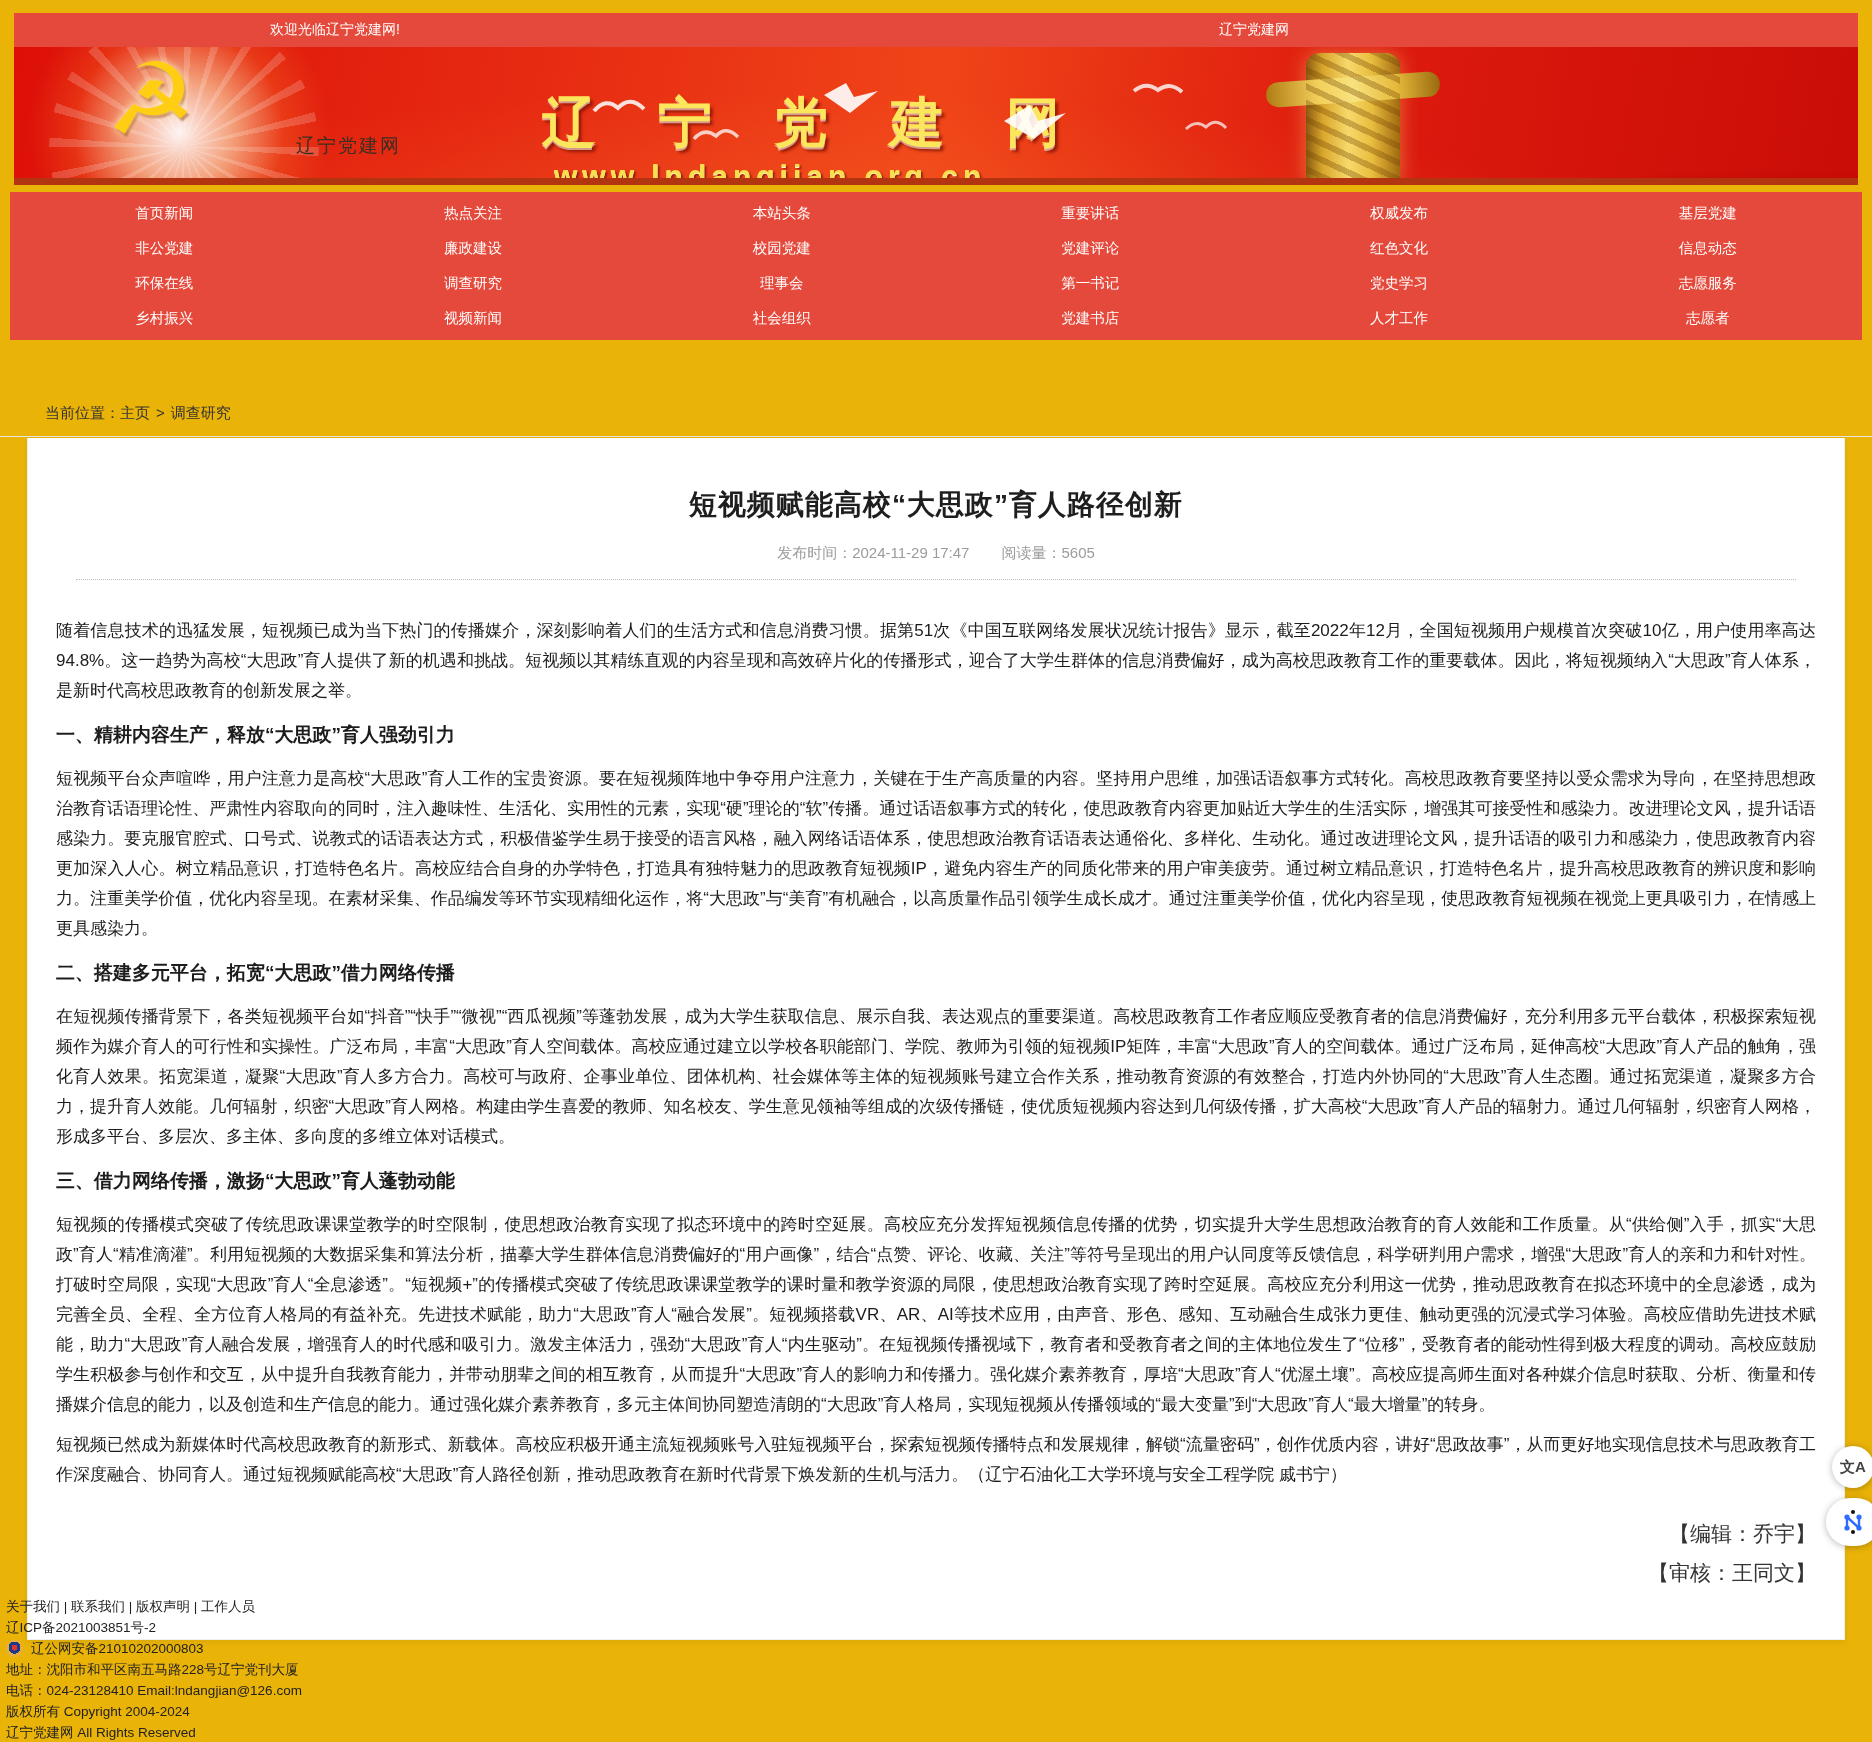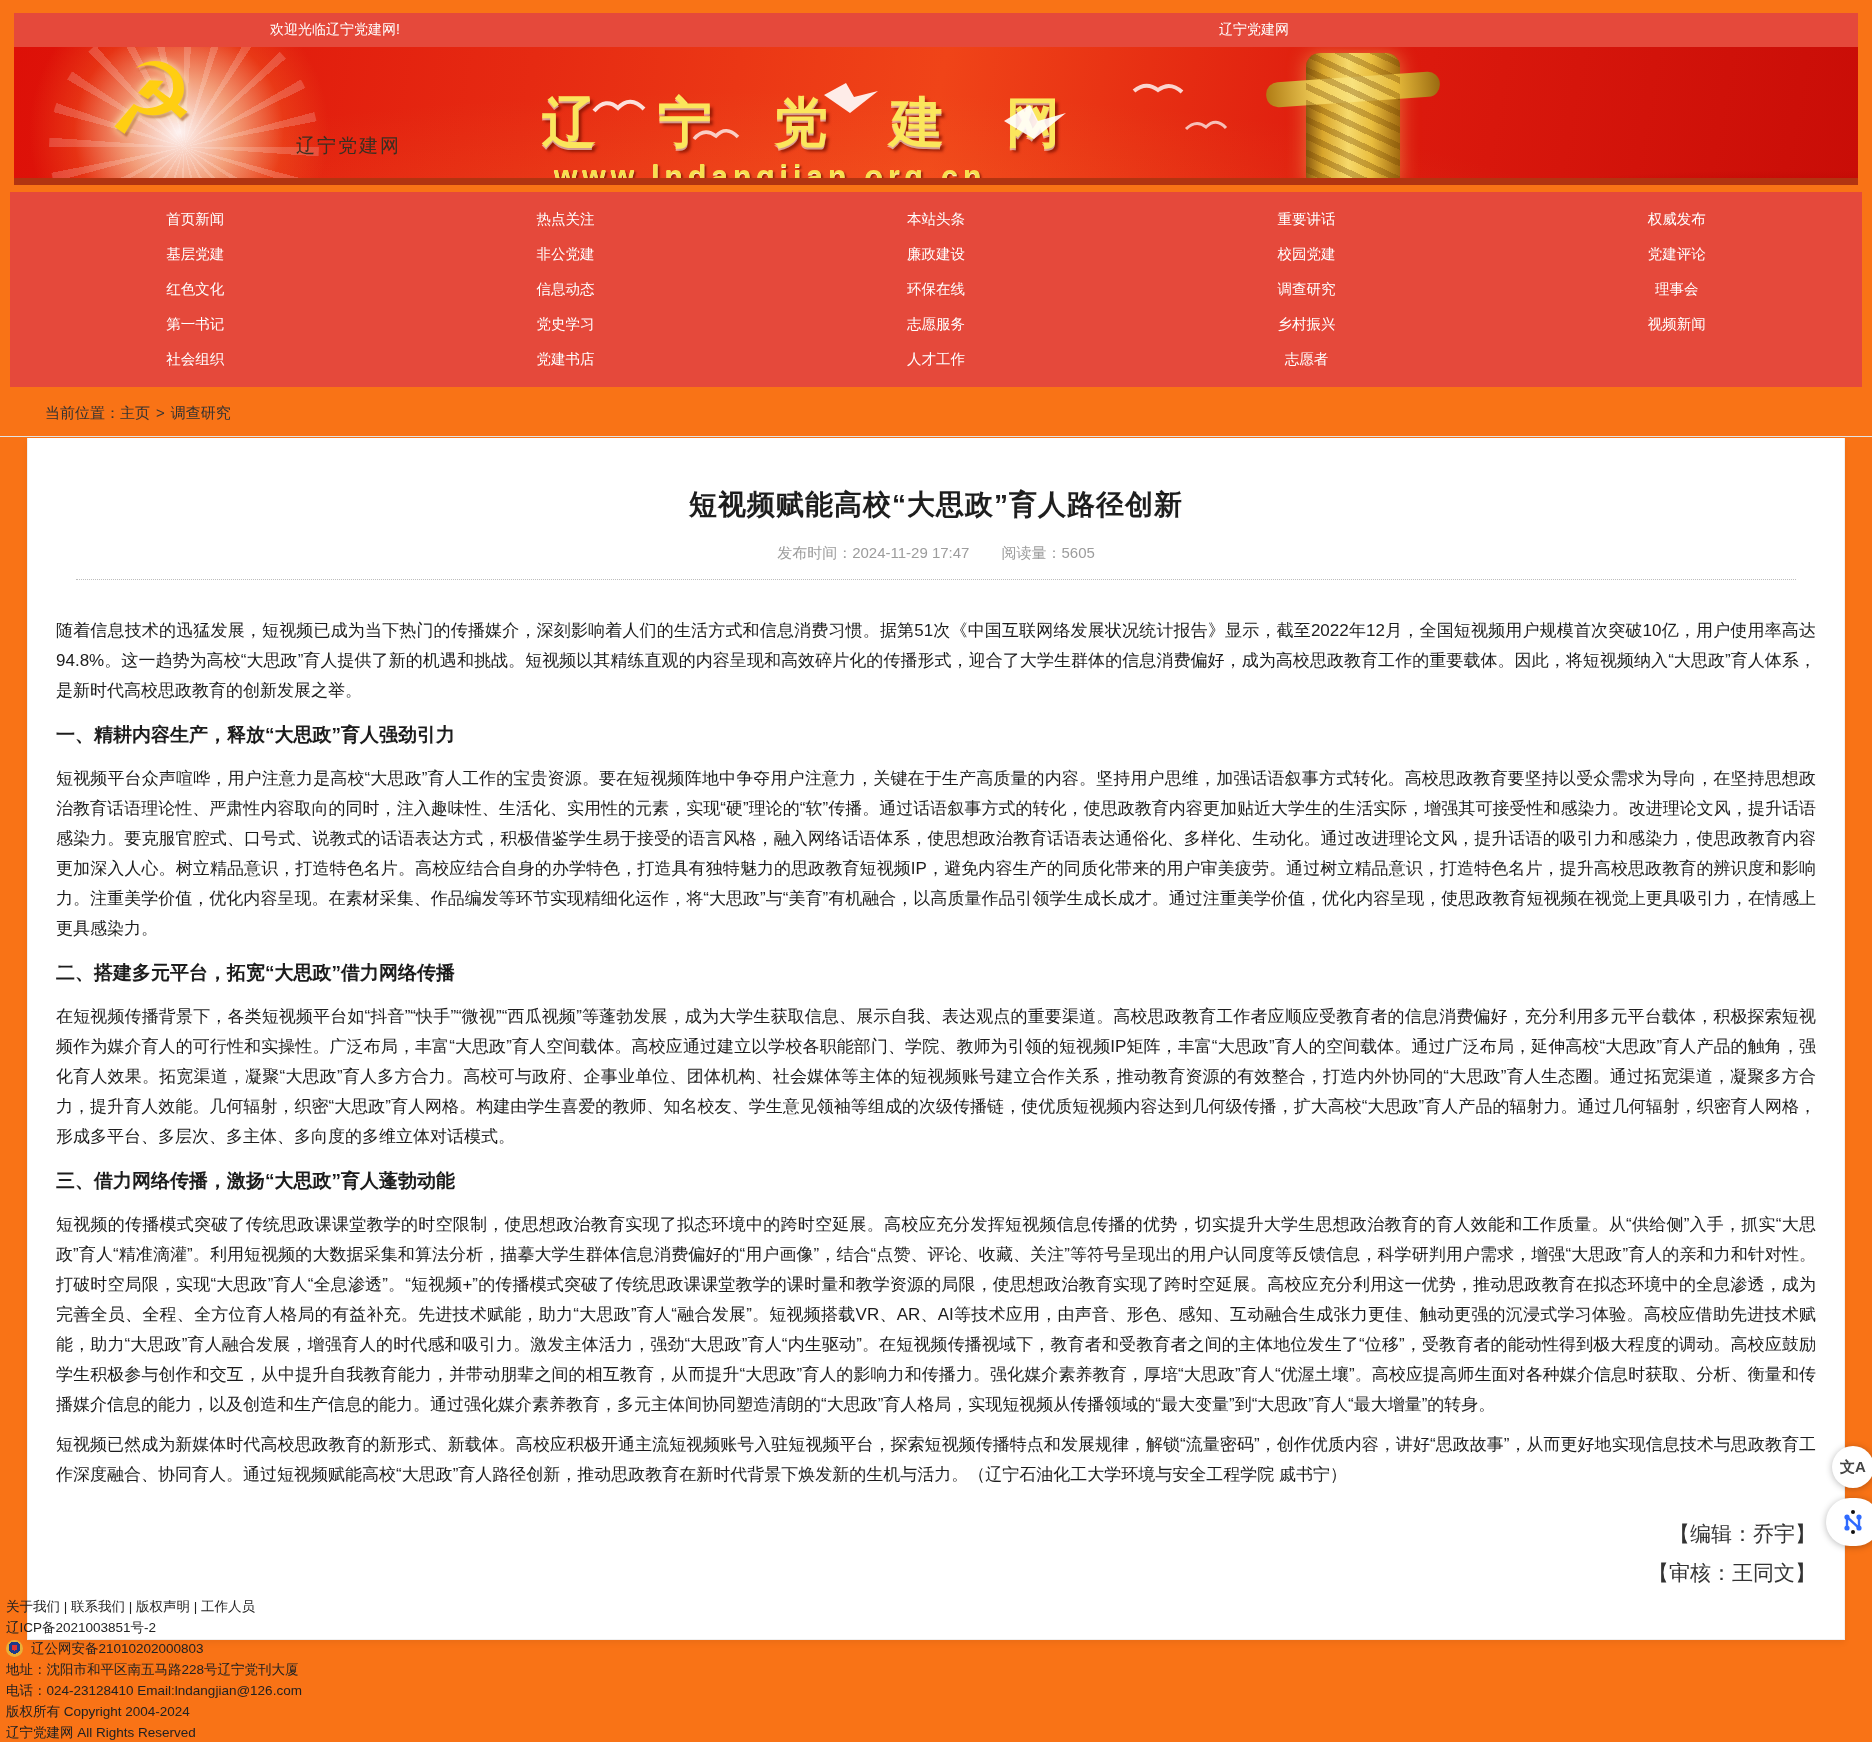--- a/index.html
+++ b/index.html
@@ -1,17 +1,17 @@
 <!DOCTYPE html>
 <html><head>
 <meta charset="utf-8">
 <style>
   * { margin:0; padding:0; box-sizing:border-box; }
   body { font-family:"Liberation Sans","DejaVu Sans",sans-serif; background:#fff; }
-  #page { width:1872px; height:1742px; position:relative; overflow:hidden; background:#f97316; }
+  #page { width:1872px; height:1742px; position:relative; overflow:hidden; background:#eab308; }
 
   
   .topbar { position:absolute; left:14px; top:13px; width:1844px; height:34px; background:#e5493b; color:#fff; font-size:14px; }
   .topbar .welcome { position:absolute; left:256px; top:8px; }
   .topbar .sitename { position:absolute; left:1205px; top:8px; }
 
   
   .banner { position:absolute; left:14px; top:47px; width:1844px; height:138px; overflow:hidden;
     background:
       radial-gradient(circle at 165px 85px, rgba(255,255,255,.95) 0, rgba(255,242,190,.6) 55px, rgba(255,140,50,.25) 105px, rgba(255,255,255,0) 150px),
@@ -31,22 +31,22 @@
   .doves { position:absolute; left:560px; top:34px; }
   .pillar { position:absolute; left:1292px; top:6px; width:94px; height:136px; border-radius:14px;
     background:linear-gradient(90deg,#8a5a10 0%,#d9a62c 18%,#f6d96b 45%,#e9bd3e 70%,#a0690f 100%);
     box-shadow:0 0 20px rgba(255,220,120,.45); }
   .pillar .texture { position:absolute; inset:0; border-radius:14px;
     background:repeating-linear-gradient(25deg, rgba(110,65,0,.32) 0 6px, rgba(110,65,0,0) 6px 15px); }
   .pillar .beam { position:absolute; left:-40px; top:24px; width:174px; height:25px; border-radius:12px; transform:rotate(-4deg);
     background:linear-gradient(90deg,#b07c14,#f2cf5a 30%,#f8e27e 50%,#e5b93a 75%,#9a6a10); }
 
   
-  .nav { position:absolute; left:10px; top:192px; width:1852px; background:#e5493b; padding:10px 0; 
-    display:grid; grid-template-columns:repeat(5,1fr); }
+  .nav { position:absolute; left:10px; top:192px; width:1852px; background:#e5493b; padding:4px 0; 
+    display:grid; grid-template-columns:repeat(6,1fr); }
   .nav-link { display:block; height:35px; line-height:35px; text-align:center; color:#fff; font-size:14.5px; text-decoration:none; }
 
   
   .breadcrumb-bar { position:absolute; left:0; top:388px; width:1872px; height:49px; border-bottom:1px solid #e4e4e4;
     font-size:15px; color:#333; }
   .breadcrumb-bar .inner { padding:16px 0 0 45px; }
   .breadcrumb-bar a { color:#333; text-decoration:none; }
   .breadcrumb-bar .sep { margin:0 6px; }
 
   

